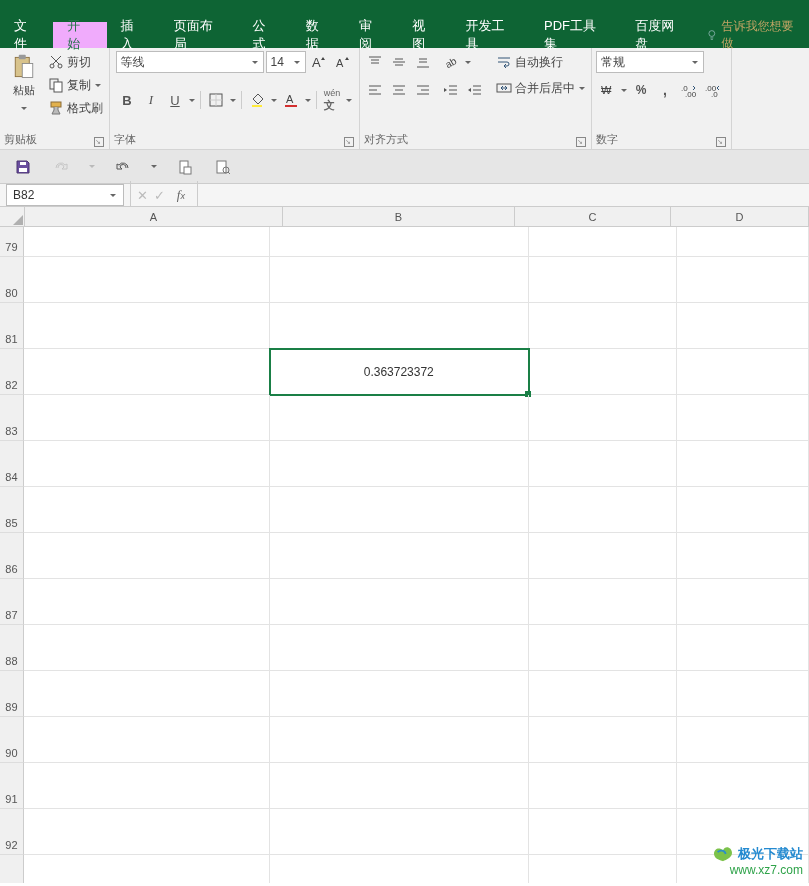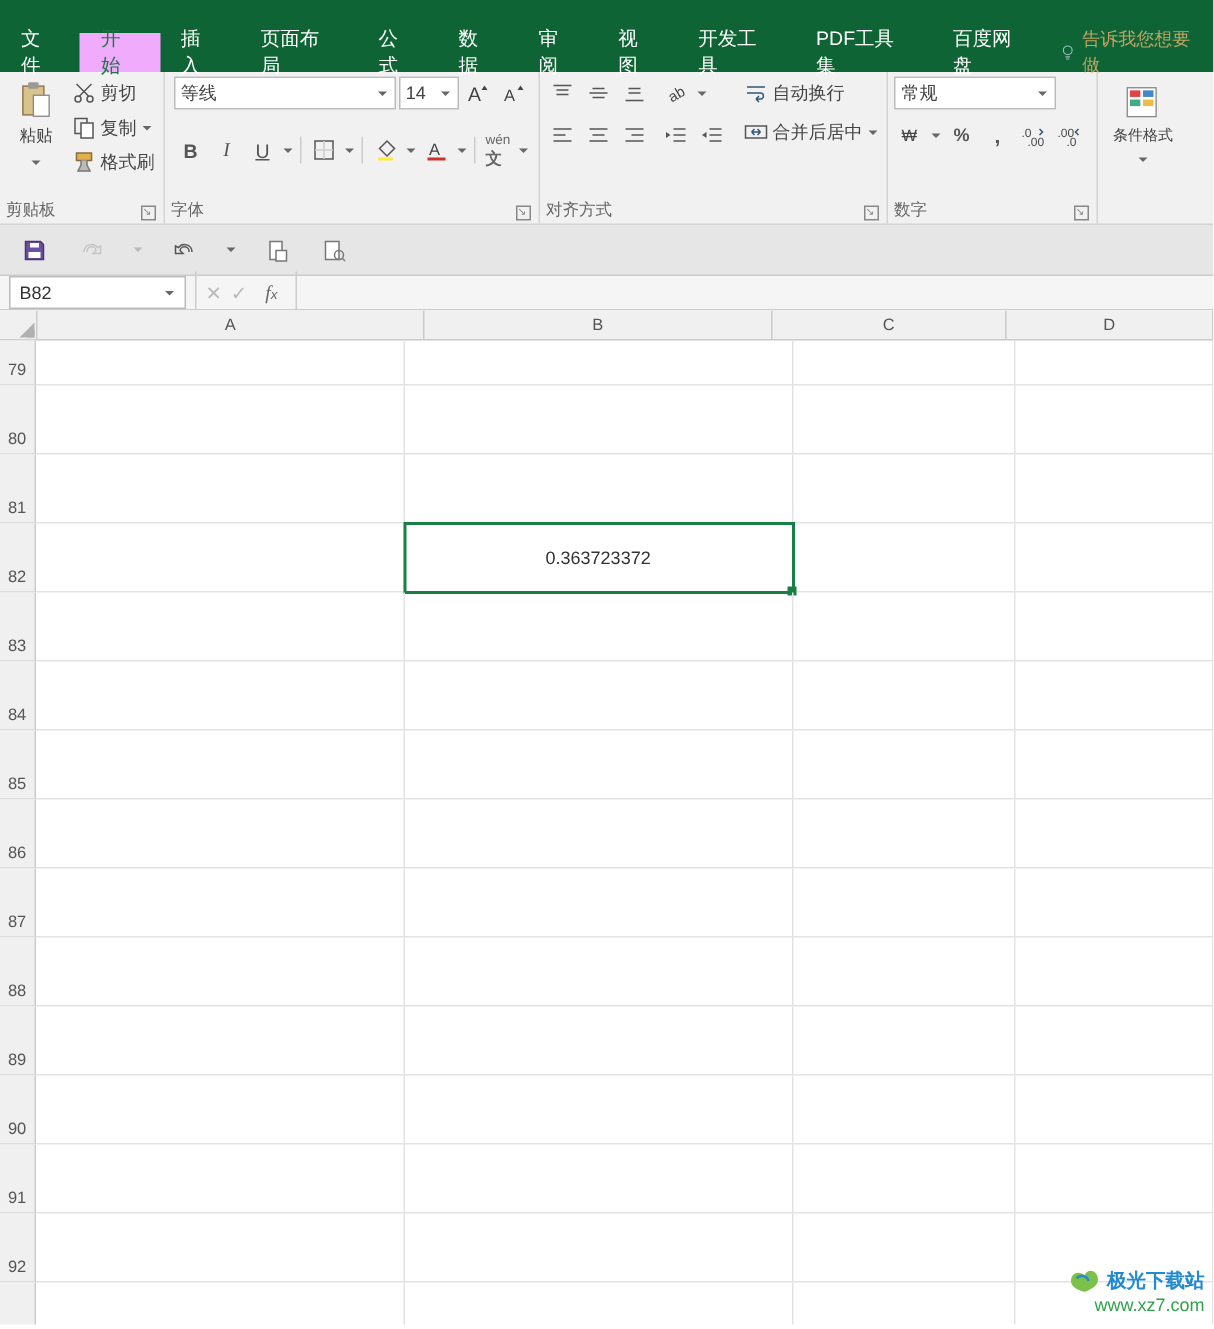--- a/index.html
+++ b/index.html
@@ -316,36 +316,20 @@
               <text x="0" y="9" font-size="8" fill="#444">.00</text>
               <text x="6" y="15" font-size="8" fill="#444">.0</text>
               <path d="M14 4l-2 2 2 2" fill="none" stroke="#357"></path>
             </svg>
           </div>
       </div>
     </div>
     <div class="group-label"><span>数字</span><div class="dl">↘</div></div>
   </div>
 
-  <div class="group" style="width:60px;border-right:none">
-    <div class="group-body">
-      <div class="bigbtn" style="width:56px">
-        <svg viewBox="0 0 32 32">
-            <rect x="4" y="4" width="22" height="22" fill="#fff" stroke="#888"></rect>
-            <rect x="6" y="6" width="8" height="5" fill="#d44"></rect>
-            <rect x="6" y="13" width="8" height="5" fill="#4a8"></rect>
-            <rect x="16" y="6" width="8" height="5" fill="#48c"></rect>
-            <rect x="16" y="13" width="8" height="5" fill="#eb4"></rect>
-          </svg>
-        <span style="font-size:10px;line-height:11px">条件格式</span>
-        <span class="dd"></span>
-      </div>
-    </div>
-    <div class="group-label">&nbsp;</div>
-  </div>
 </div>
 
 <div class="qat">
   <div class="iconbtn">
       <svg viewBox="0 0 16 16">
         <path d="M2 2h10l2 2v10H2z" fill="#6b4fa0" stroke="#4a3570"></path>
         <rect x="4" y="9" width="8" height="4" fill="#fff"></rect>
         <rect x="5" y="3" width="6" height="3" fill="#fff"></rect>
       </svg>
     </div>

